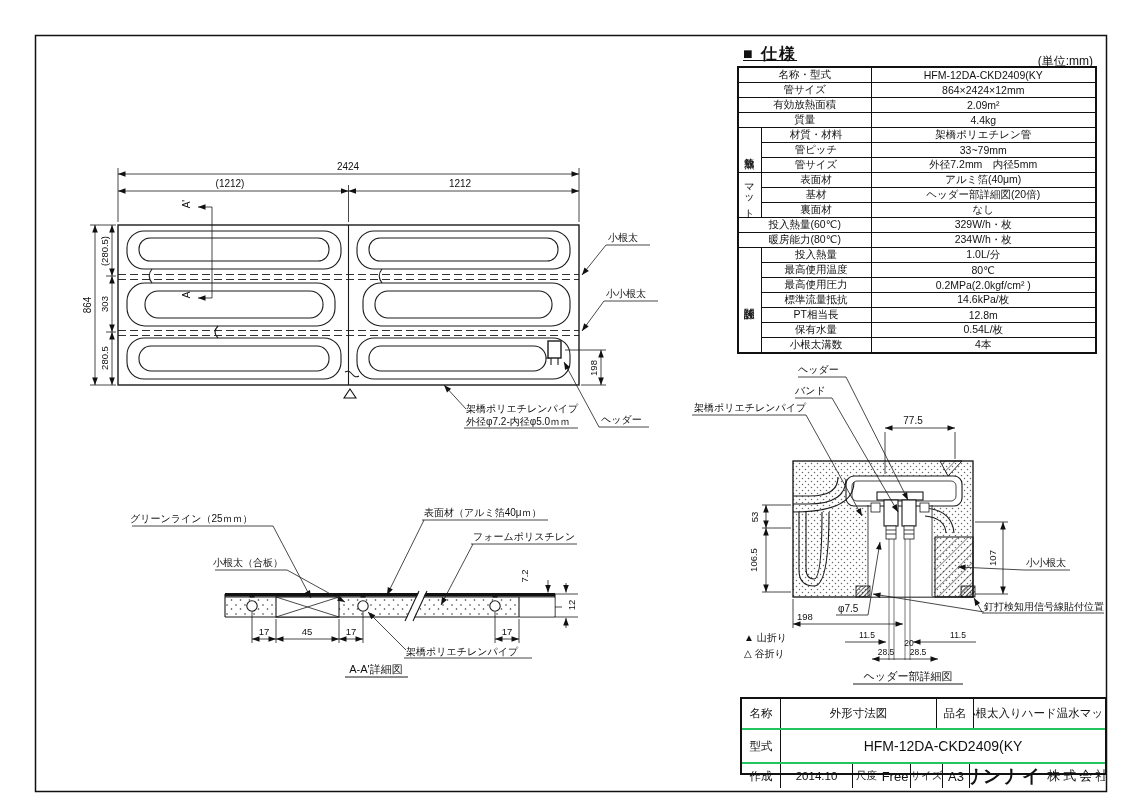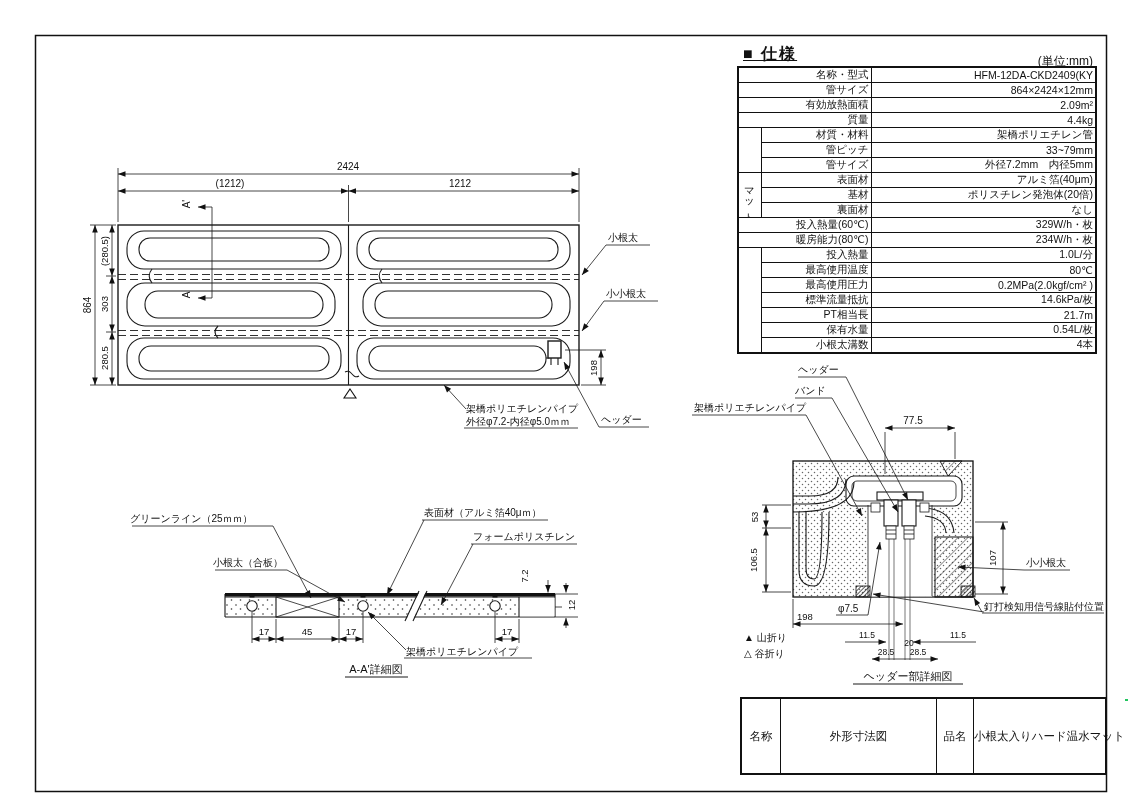--- a/index.html
+++ b/index.html
@@ -12,27 +12,27 @@
   .ln{stroke:#1b1b1b;stroke-width:1.1;fill:none}
   .lnb{stroke:#1b1b1b;stroke-width:1.4;fill:none}
   .dim{stroke:#1b1b1b;stroke-width:0.8;fill:none}
   .dash{stroke:#1b1b1b;stroke-width:0.9;fill:none;stroke-dasharray:8 4}
   .wfill{fill:#fff}
   
   #specwrap{position:absolute;left:737px;top:44px;width:358px;}
   #spec-title{position:absolute;left:6px;top:0px;font-size:16px;font-weight:bold;letter-spacing:2px;text-decoration:underline;}
   #units-note{position:absolute;right:2px;top:9px;font-size:12px;}
   table.spec{border-collapse:collapse;margin-top:22px;width:358px;table-layout:fixed;}
-  table.spec td{border:1px solid #111;height:14px;padding:0 2px;font-size:10.5px;text-align:right;
+  table.spec td{border:1px solid #111;height:14px;padding:0 2px;font-size:10.5px;text-align:center;
                 overflow:hidden;white-space:nowrap;}
   table.spec{border:2px solid #111;}
   td.vert{writing-mode:vertical-rl;text-orientation:upright;letter-spacing:0px;font-size:10px;padding:0;}
   
   #tblock{position:absolute;left:740px;top:697px;width:367px;height:78px;border:2px solid #111;
-          box-sizing:border-box;display:flex;flex-direction:row;}
+          box-sizing:border-box;display:flex;flex-direction:column;}
   #tblock .row{display:flex;flex:1;border-top:2px solid #22c55e;align-items:stretch;}
   #tblock .row:first-child{border-top:none;}
   #tblock .cell{display:flex;align-items:center;justify-content:center;border-left:1px solid #111;
                 font-size:11.5px;box-sizing:border-box;overflow:hidden;white-space:nowrap;}
   #tblock .cell:first-child{border-left:none;}
   .logo{font-weight:bold;font-size:18px;letter-spacing:1px;margin-right:6px;}
   .logosuffix{font-size:13px;letter-spacing:3px;}
 </style>
 </head>
 <body>
@@ -338,21 +338,21 @@
             <td>管サイズ</td>
             <td>外径7.2mm　内径5mm</td>
           </tr>
     <tr>
             <td rowspan="3" class="vert">マット</td>
             <td>表面材</td>
             <td>アルミ箔(40μm)</td>
           </tr>
     <tr>
             <td>基材</td>
-            <td>ポリスチレン発泡体(20倍)</td>
+            <td>ヘッダー部詳細図(20倍)</td>
           </tr>
     <tr>
             <td>裏面材</td>
             <td>なし</td>
           </tr>
     <tr>
             <td colspan="2">投入熱量(60℃)</td>
             <td>329W/h・枚</td>
           </tr>
     <tr>
@@ -371,21 +371,21 @@
     <tr>
             <td>最高使用圧力</td>
             <td>0.2MPa(2.0kgf/cm² )</td>
           </tr>
     <tr>
             <td>標準流量抵抗</td>
             <td>14.6kPa/枚</td>
           </tr>
     <tr>
             <td>PT相当長</td>
-            <td>21.7m</td>
+            <td>12.8m</td>
           </tr>
     <tr>
             <td>保有水量</td>
             <td>0.54L/枚</td>
           </tr>
     <tr>
             <td>小根太溝数</td>
             <td>4本</td>
           </tr>
   </tbody>
@@ -396,15 +396,27 @@
   <div class="row" style="flex:0 0 29px">
     <div class="cell" style="width:38px">名称</div>
     <div class="cell" style="width:156px">外形寸法図</div>
     <div class="cell" style="width:37px">品名</div>
     <div class="cell" style="flex:1">小根太入りハード温水マット</div>
   </div>
   <div class="row" style="flex:0 0 32px">
     <div class="cell" style="width:38px">型式</div>
     <div class="cell" style="flex:1;font-size:14px">HFM-12DA-CKD2409(KY</div>
   </div>
+  <div class="row" style="flex:1">
+    <div class="cell" style="width:38px">作成</div>
+    <div class="cell" style="width:72px">2014.10</div>
+    <div class="cell" style="width:28px;font-size:10.5px">尺度</div>
+    <div class="cell" style="width:30px;font-size:13px;border-left:none">Free</div>
+    <div class="cell" style="width:32px;font-size:10.5px">サイズ</div>
+    <div class="cell" style="width:27px;font-size:13px">A3</div>
+    <div class="cell" style="flex:1">
+      <span class="logo">リンナイ</span>
+      <span class="logosuffix">株式会社</span>
+    </div>
+  </div>
 </div>
 
 </div>
 
 </body></html>

